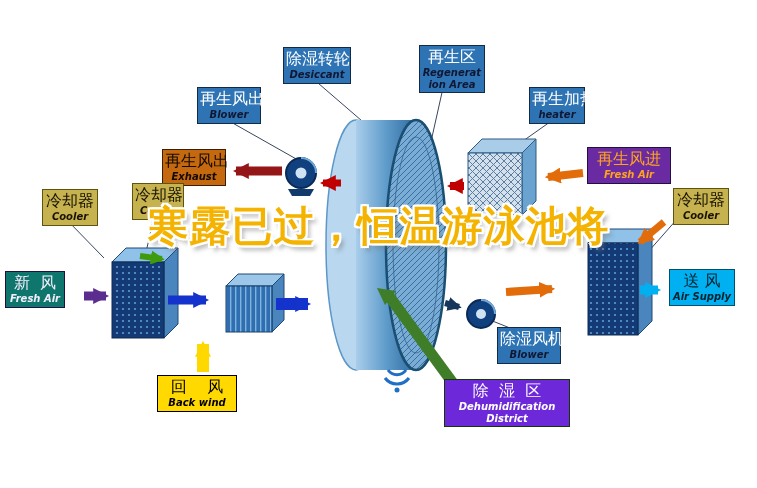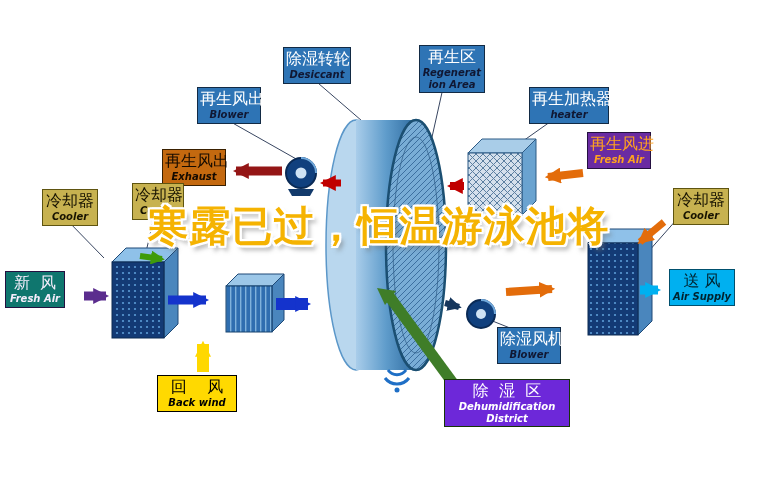--- a/index.html
+++ b/index.html
@@ -180,31 +180,31 @@
   <div class="label lbl-blue" style="left:419px;top:45px;width:66px">
     <div class="zh">再生区</div>
     <div class="en">Regeneration Area</div>
   </div>
 
   <div class="label lbl-blue" style="left:197px;top:87px;width:64px">
     <div class="zh">再生风出</div>
     <div class="en">Blower</div>
   </div>
 
-  <div class="label lbl-blue" style="left:529px;top:87px;width:80px">
+  <div class="label lbl-blue" style="left:529px;top:87px;width:56px">
     <div class="zh">再生加热器</div>
     <div class="en">heater</div>
   </div>
 
   <div class="label lbl-orange" style="left:162px;top:149px;width:64px">
     <div class="zh">再生风出</div>
     <div class="en">Exhaust</div>
   </div>
 
-  <div class="label lbl-purple-orange" style="left:587px;top:132px;width:64px">
+  <div class="label lbl-purple-orange" style="left:587px;top:147px;width:84px">
     <div class="zh">再生风进</div>
     <div class="en">Fresh Air</div>
   </div>
 
   <div class="label lbl-khaki" style="left:42px;top:189px;width:56px">
     <div class="zh">冷却器</div>
     <div class="en">Cooler</div>
   </div>
 
   <div class="label lbl-khaki" style="left:132px;top:183px;width:52px">

